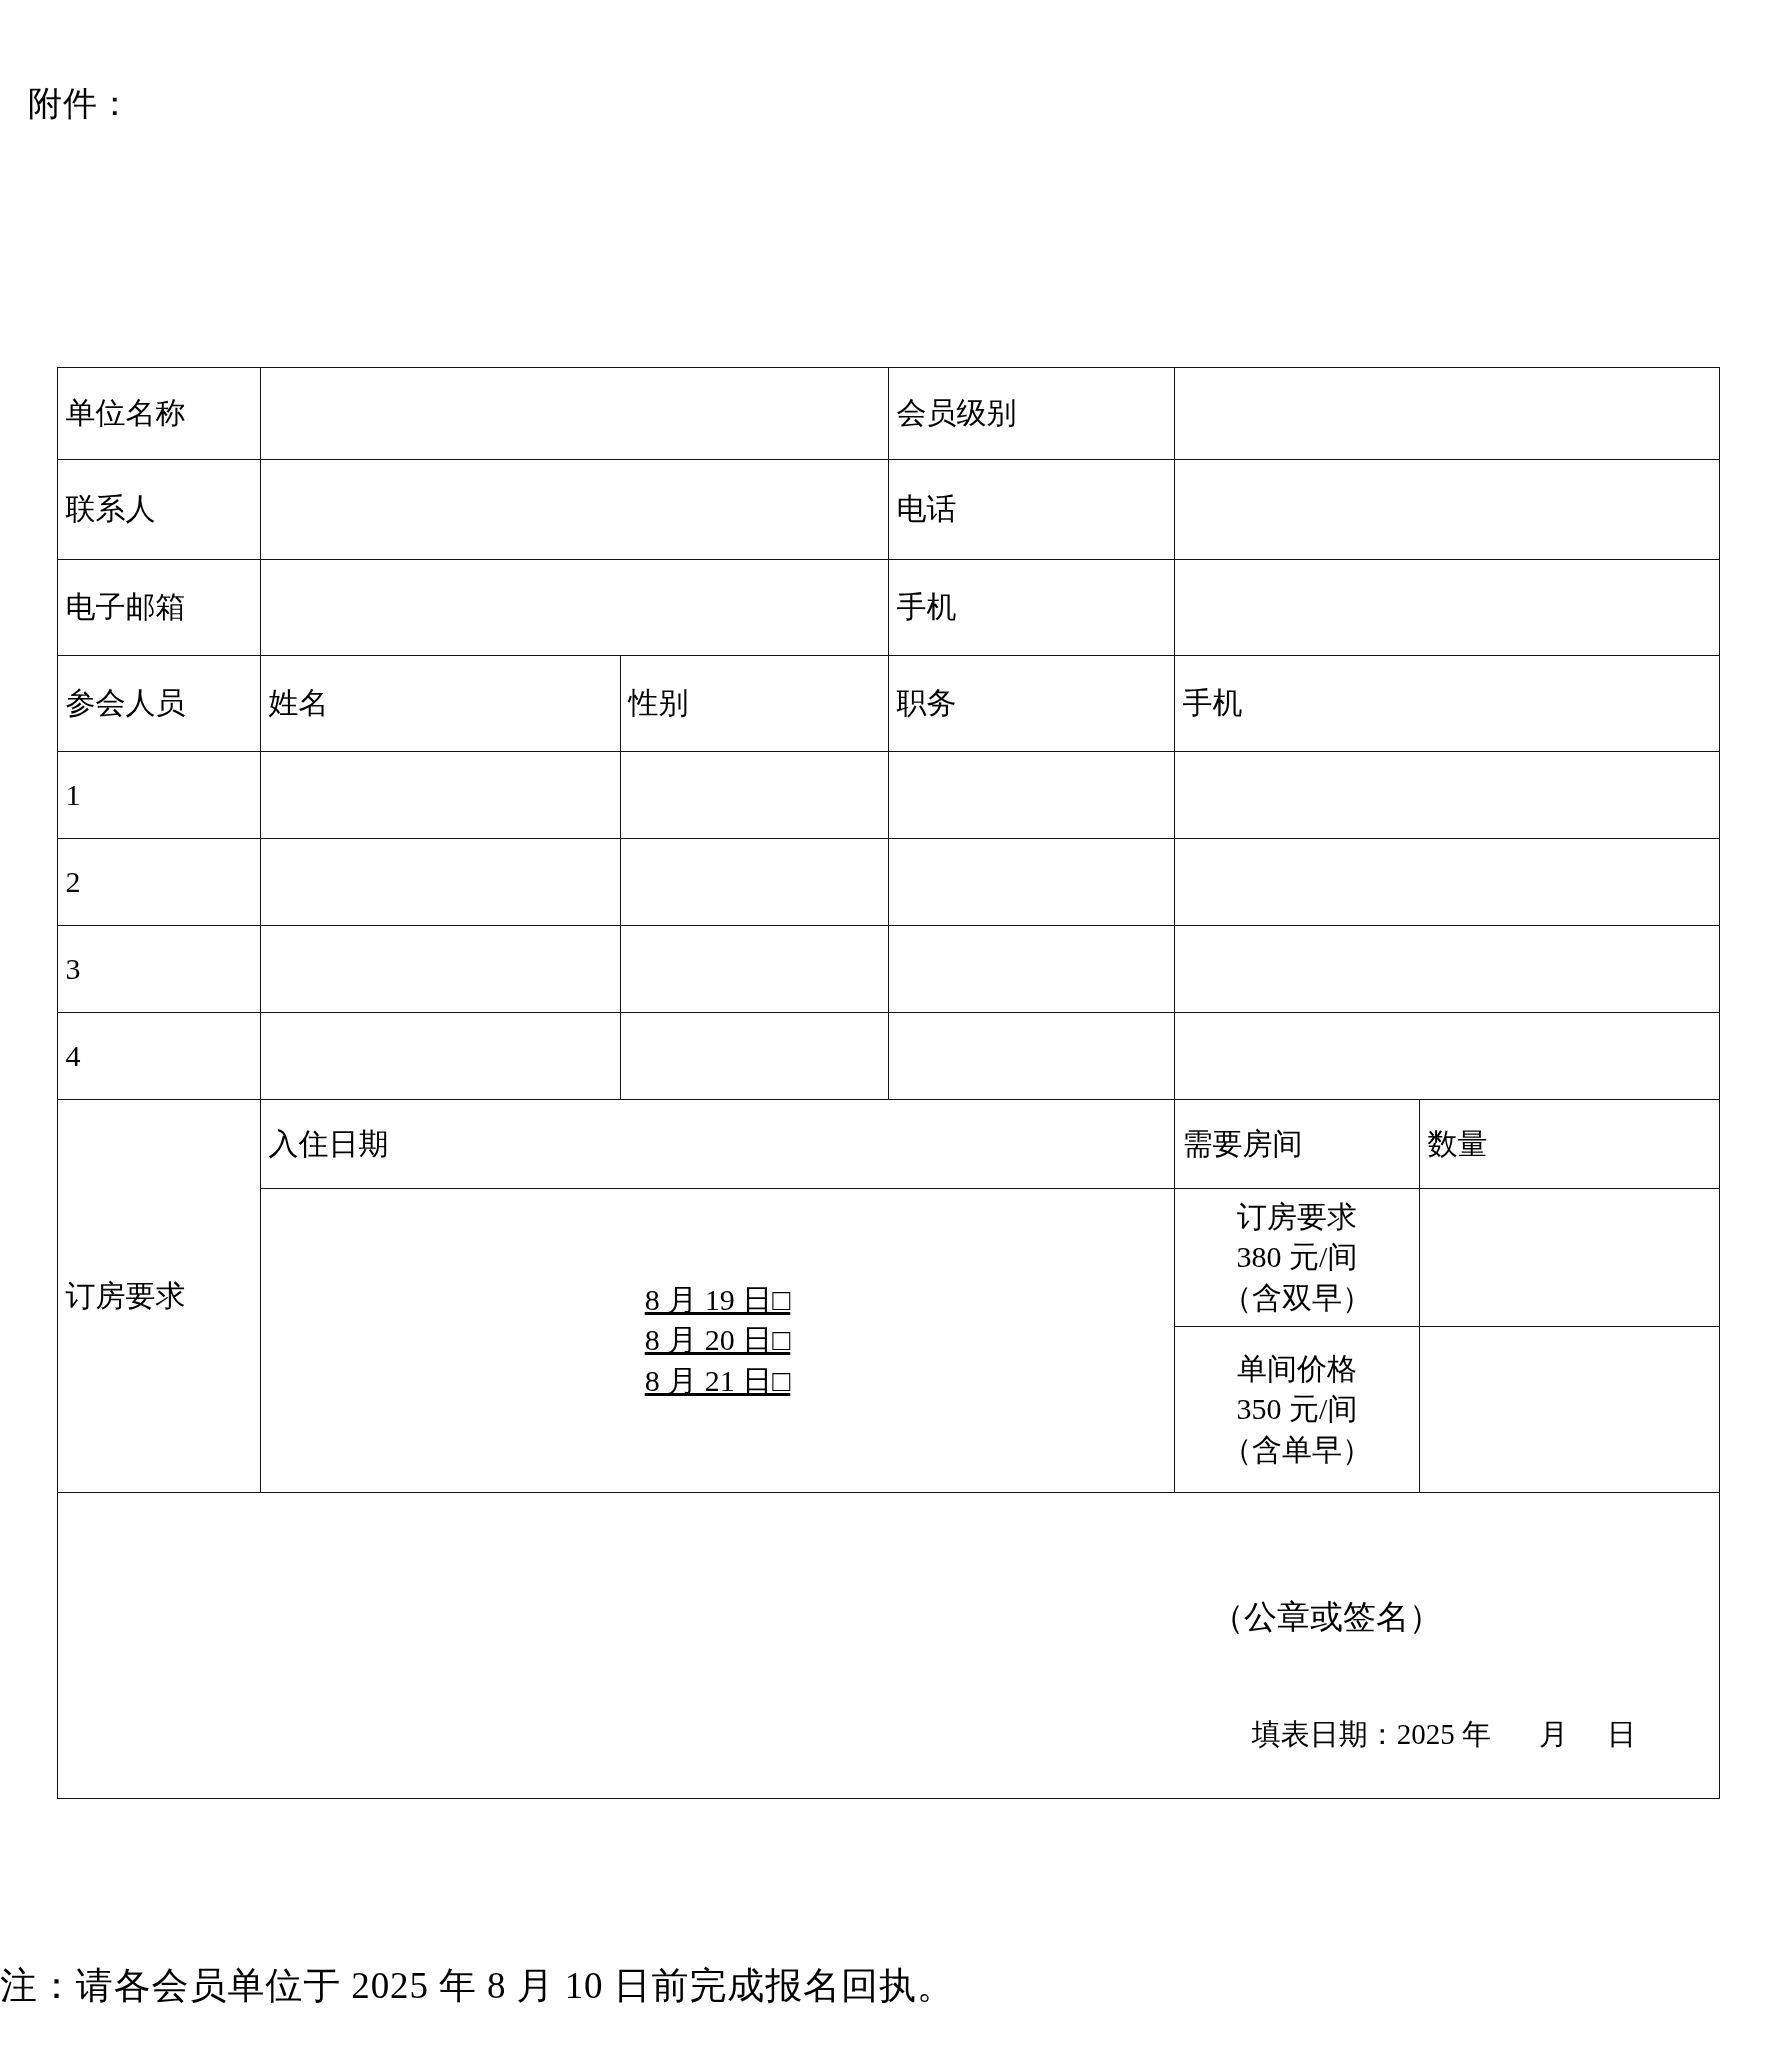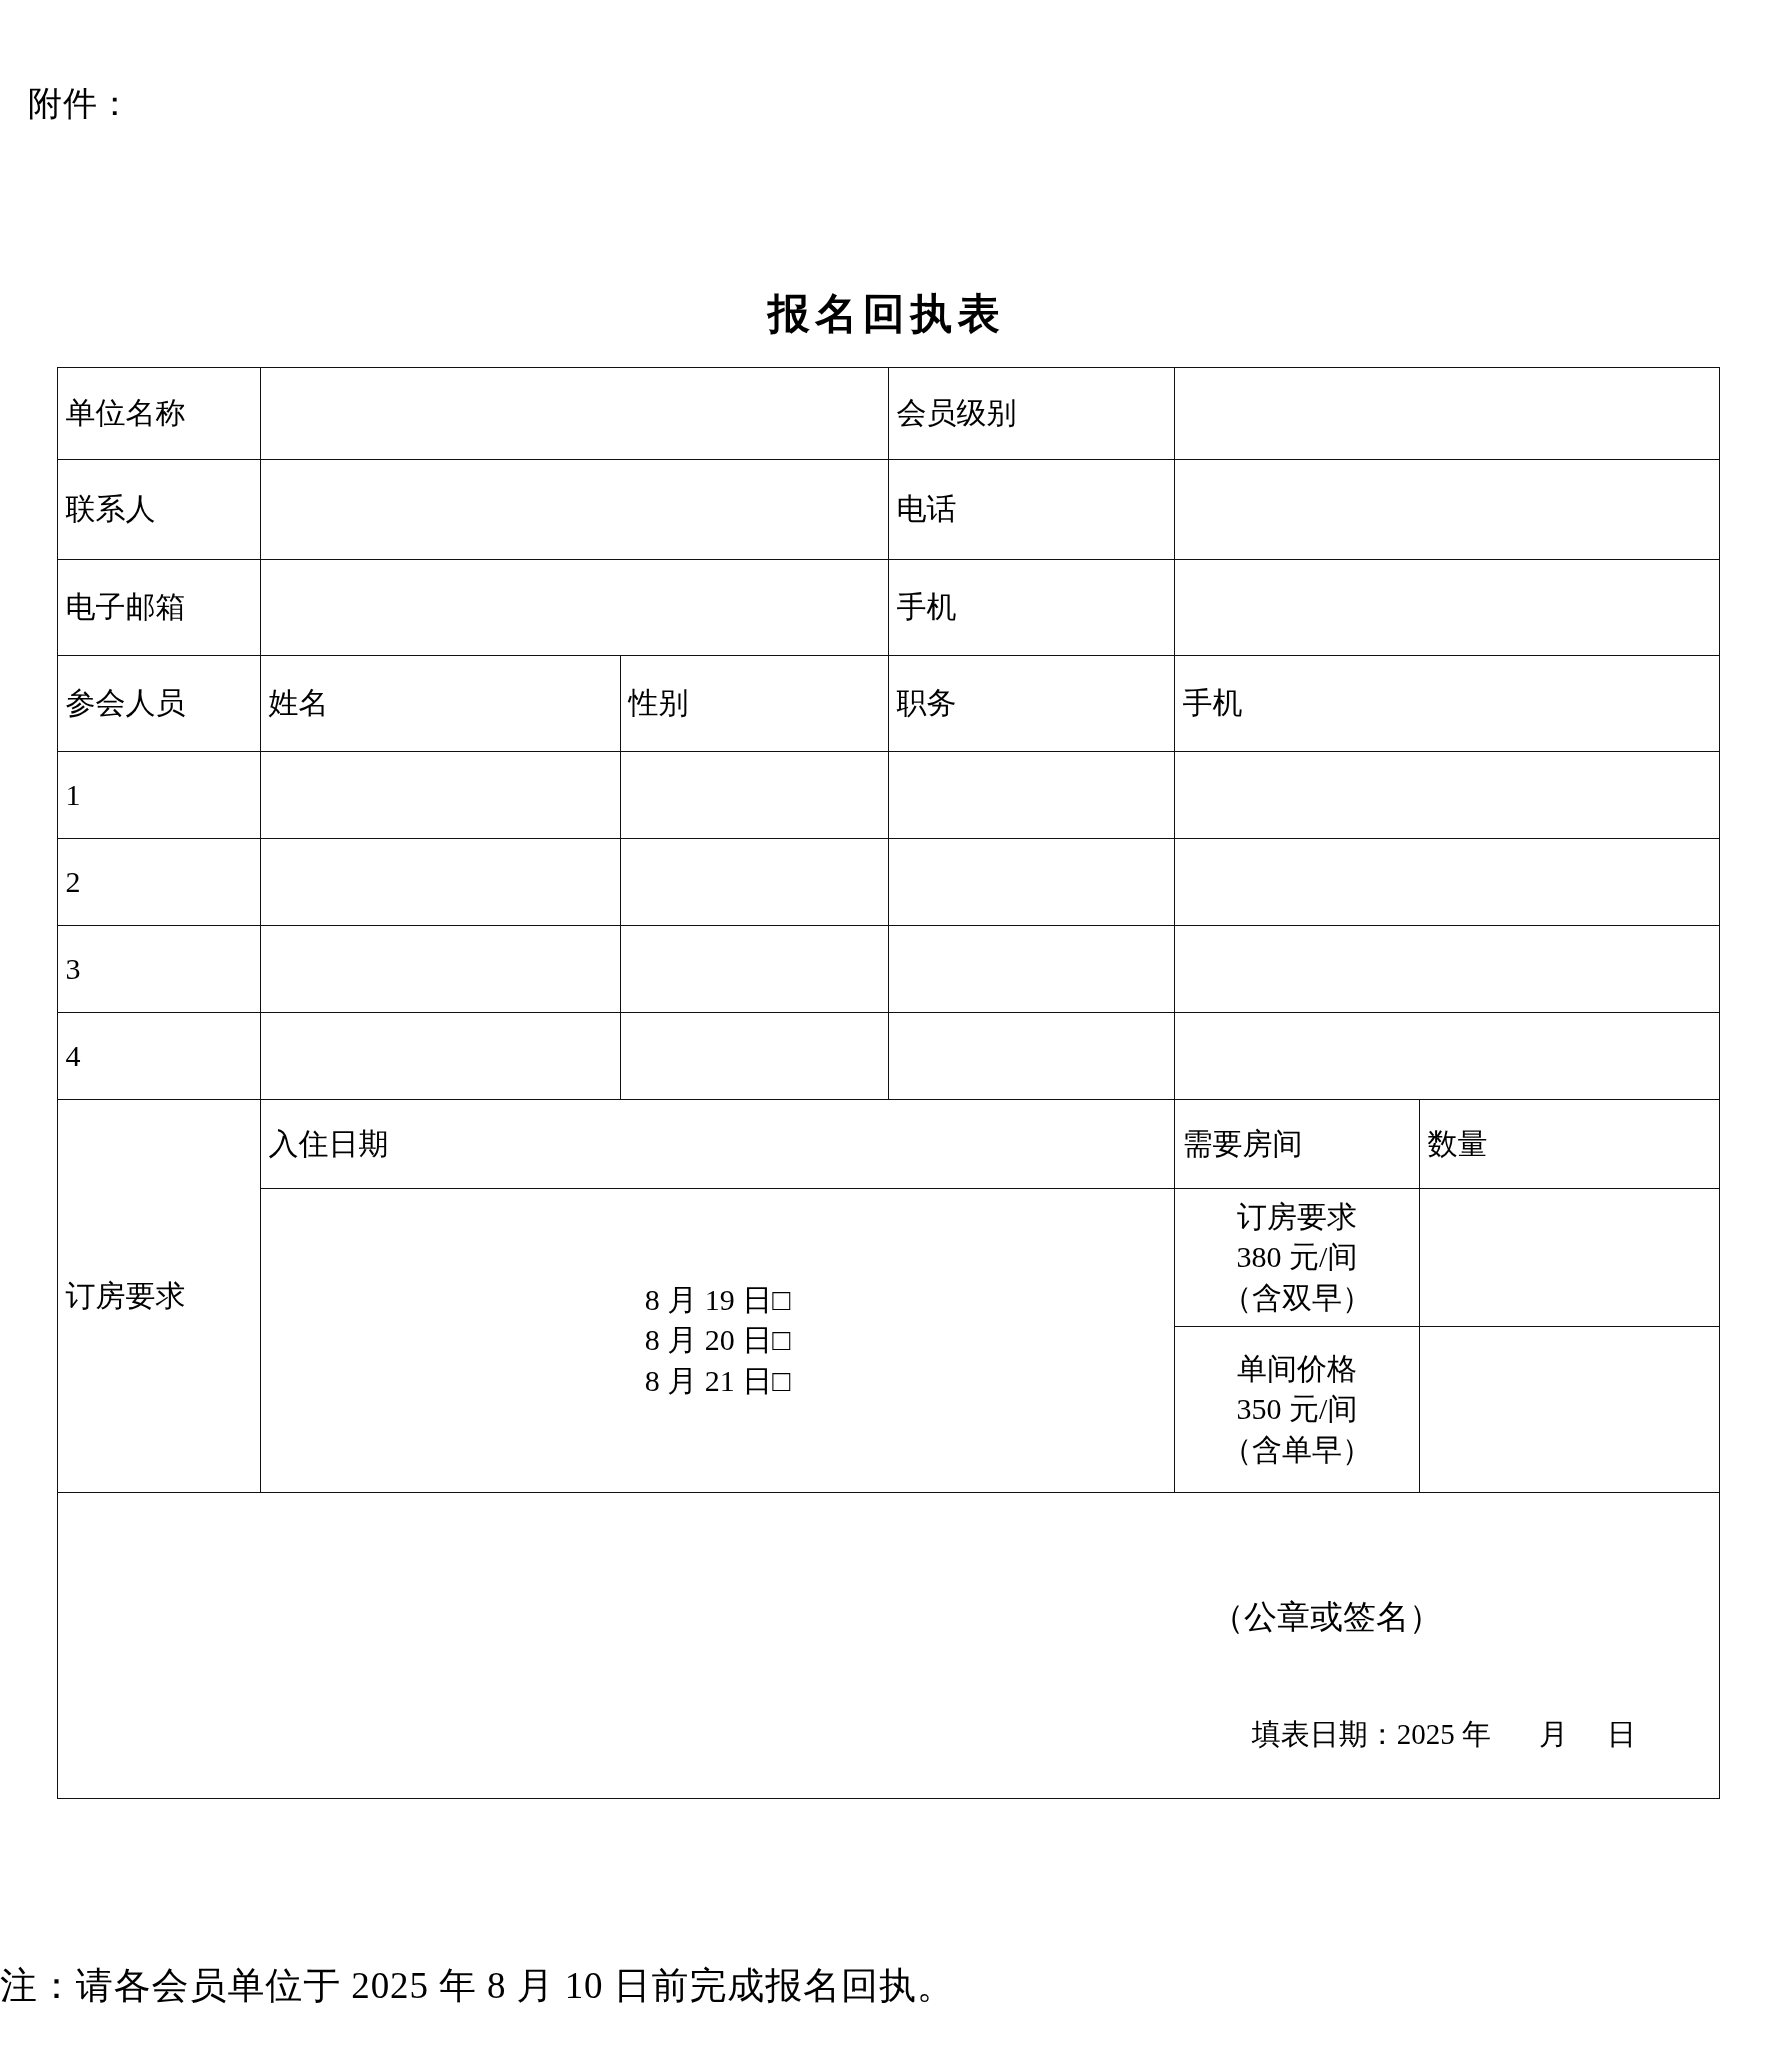--- a/index.html
+++ b/index.html
@@ -91,35 +91,34 @@
     font-size: 29px;
     white-space: nowrap;
   }
   .date-line .gap-m { display: inline-block; width: 48px; }
   .date-line .gap-d { display: inline-block; width: 39px; }
   .dates-cell {
     text-align: center;
     font-size: 31px;
     line-height: 2.0;
   }
-  .dates-cell div { white-space: nowrap; }
+  .dates-cell div { white-space: nowrap; text-decoration: underline; }
   .price-cell {
     font-size: 30px;
     line-height: 1.35;
     text-align: center;
   }
 </style>
 </head>
 <body>
 
 <div class="page">
 
   <div class="attachment-label">附件：</div>
 
-  <div class="doc-title">报名回执表</div>
 
   <table class="form">
     <colgroup>
       <col style="width:203px">
       <col style="width:360px">
       <col style="width:268px">
       <col style="width:286px">
       <col style="width:245px">
       <col style="width:300px">
     </colgroup>

